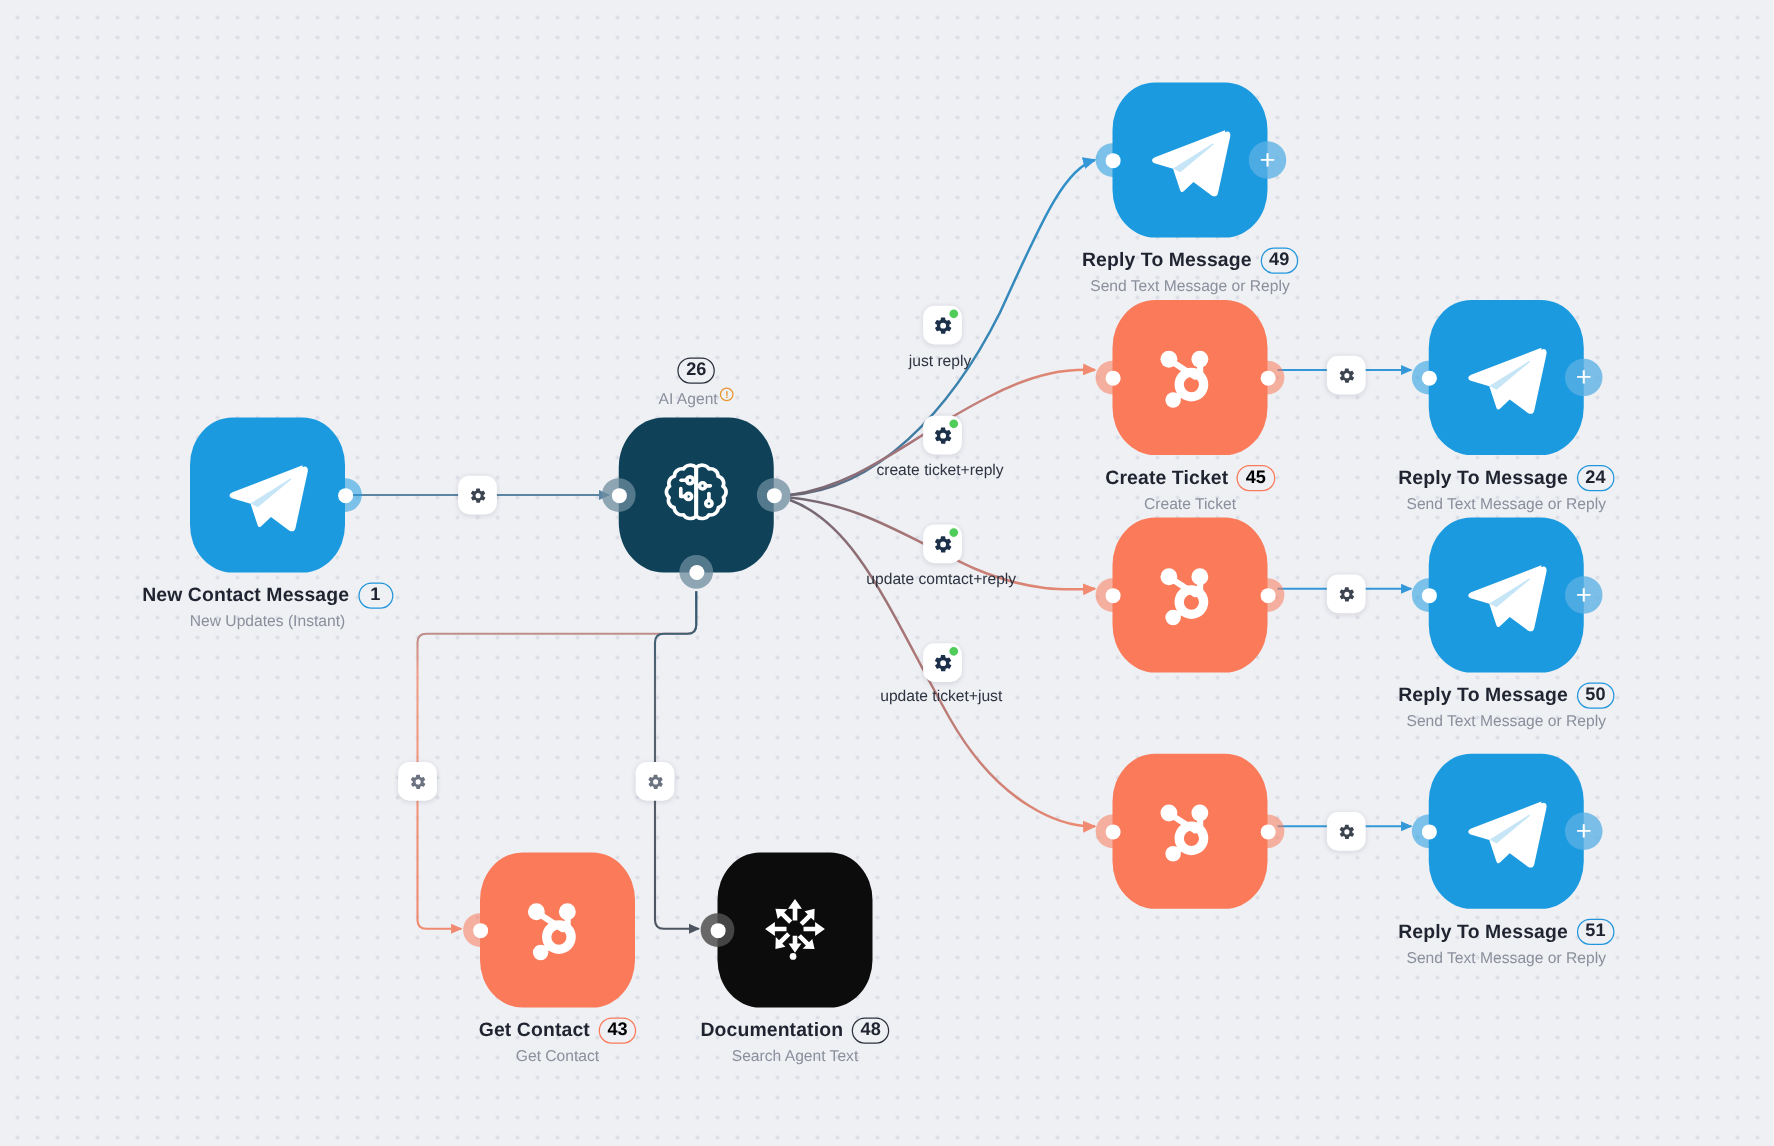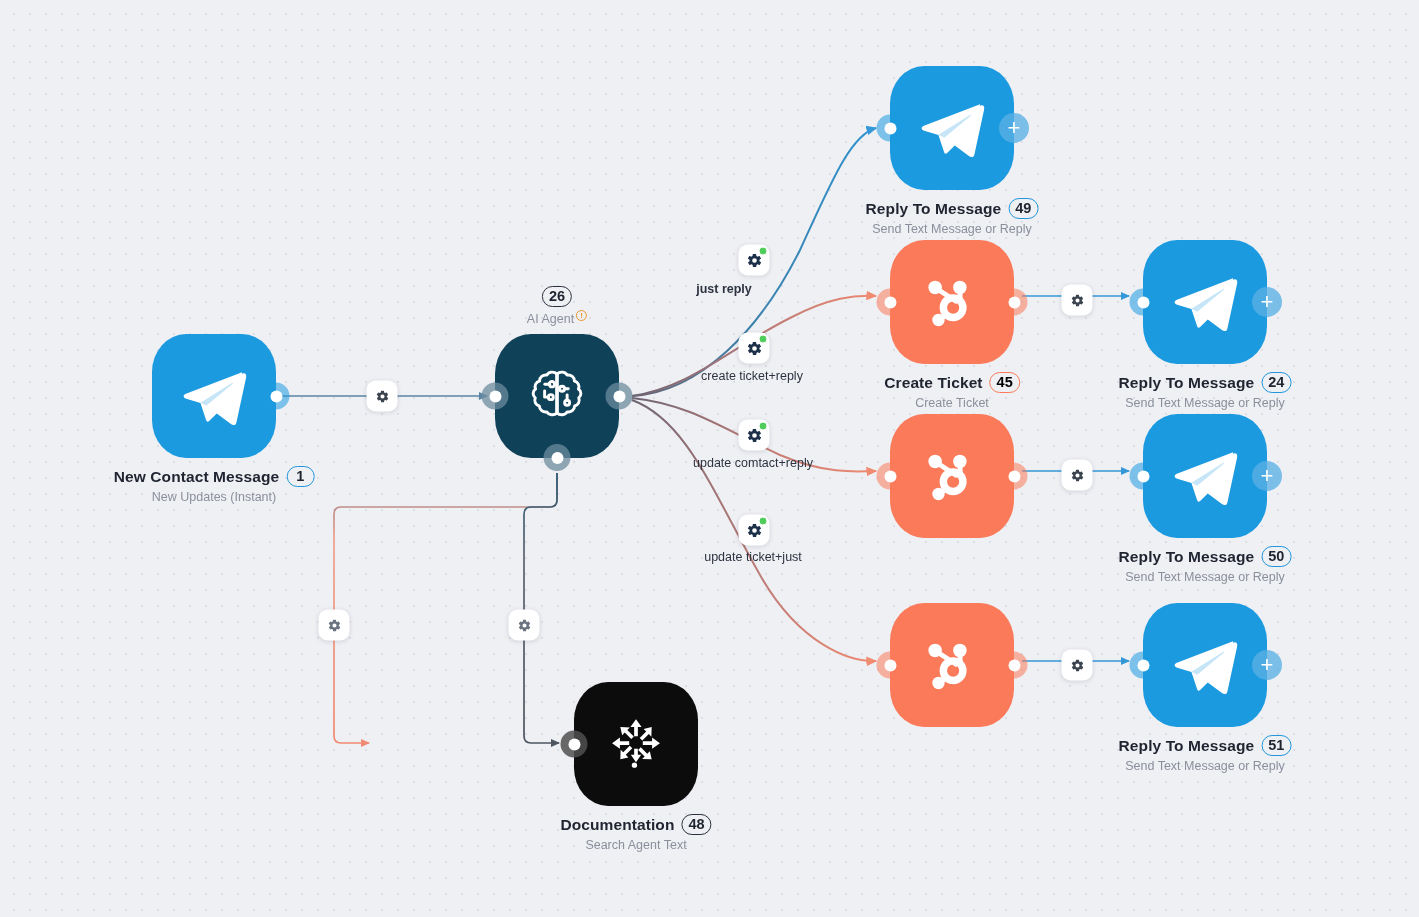--- a/index.html
+++ b/index.html
@@ -236,21 +236,21 @@
         </div>
     </div>
   </div>
 
   <div class="gear-chip" style="left:754px; top:260px;">
     <div class="dot"></div>
     <svg class="icon" width="16" height="16" viewBox="0 0 24 24">
       <path fill="#1c3049" d="M19.4 13a7.6 7.6 0 0 0 0-2l2.1-1.6a.5.5 0 0 0 .1-.6l-2-3.4a.5.5 0 0 0-.6-.2l-2.5 1a7.3 7.3 0 0 0-1.7-1l-.4-2.6a.5.5 0 0 0-.5-.4h-4a.5.5 0 0 0-.5.4l-.4 2.6a7.3 7.3 0 0 0-1.7 1l-2.5-1a.5.5 0 0 0-.6.2l-2 3.4a.5.5 0 0 0 .1.6L4.6 11a7.6 7.6 0 0 0 0 2l-2.1 1.6a.5.5 0 0 0-.1.6l2 3.4a.5.5 0 0 0 .6.2l2.5-1a7.3 7.3 0 0 0 1.7 1l.4 2.6a.5.5 0 0 0 .5.4h4a.5.5 0 0 0 .5-.4l.4-2.6a7.3 7.3 0 0 0 1.7-1l2.5 1a.5.5 0 0 0 .6-.2l2-3.4a.5.5 0 0 0-.1-.6zM12 15.5A3.5 3.5 0 1 1 15.5 12 3.5 3.5 0 0 1 12 15.5z"></path>
     </svg>
   </div>
-  <div class="branch-label" style="left:724px; top:282px;font-weight:bold;">just reply</div>
+  <div class="branch-label" style="left:752px; top:282px;">just reply</div>
 
   <div class="gear-chip" style="left:754px; top:348px;">
     <div class="dot"></div>
     <svg class="icon" width="16" height="16" viewBox="0 0 24 24">
       <path fill="#1c3049" d="M19.4 13a7.6 7.6 0 0 0 0-2l2.1-1.6a.5.5 0 0 0 .1-.6l-2-3.4a.5.5 0 0 0-.6-.2l-2.5 1a7.3 7.3 0 0 0-1.7-1l-.4-2.6a.5.5 0 0 0-.5-.4h-4a.5.5 0 0 0-.5.4l-.4 2.6a7.3 7.3 0 0 0-1.7 1l-2.5-1a.5.5 0 0 0-.6.2l-2 3.4a.5.5 0 0 0 .1.6L4.6 11a7.6 7.6 0 0 0 0 2l-2.1 1.6a.5.5 0 0 0-.1.6l2 3.4a.5.5 0 0 0 .6.2l2.5-1a7.3 7.3 0 0 0 1.7 1l.4 2.6a.5.5 0 0 0 .5.4h4a.5.5 0 0 0 .5-.4l.4-2.6a7.3 7.3 0 0 0 1.7-1l2.5 1a.5.5 0 0 0 .6-.2l2-3.4a.5.5 0 0 0-.1-.6zM12 15.5A3.5 3.5 0 1 1 15.5 12 3.5 3.5 0 0 1 12 15.5z"></path>
     </svg>
   </div>
   <div class="branch-label" style="left:752px; top:369px;">create ticket+reply</div>
 
   <div class="gear-chip" style="left:754px; top:435px;">
@@ -430,20 +430,42 @@
       <path fill="#6b7280" d="M19.4 13a7.6 7.6 0 0 0 0-2l2.1-1.6a.5.5 0 0 0 .1-.6l-2-3.4a.5.5 0 0 0-.6-.2l-2.5 1a7.3 7.3 0 0 0-1.7-1l-.4-2.6a.5.5 0 0 0-.5-.4h-4a.5.5 0 0 0-.5.4l-.4 2.6a7.3 7.3 0 0 0-1.7 1l-2.5-1a.5.5 0 0 0-.6.2l-2 3.4a.5.5 0 0 0 .1.6L4.6 11a7.6 7.6 0 0 0 0 2l-2.1 1.6a.5.5 0 0 0-.1.6l2 3.4a.5.5 0 0 0 .6.2l2.5-1a7.3 7.3 0 0 0 1.7 1l.4 2.6a.5.5 0 0 0 .5.4h4a.5.5 0 0 0 .5-.4l.4-2.6a7.3 7.3 0 0 0 1.7-1l2.5 1a.5.5 0 0 0 .6-.2l2-3.4a.5.5 0 0 0-.1-.6zM12 15.5A3.5 3.5 0 1 1 15.5 12 3.5 3.5 0 0 1 12 15.5z"></path>
     </svg>
   </div>
 
   <div class="gear-chip" style="left:524px; top:625px;">
     <svg class="icon" width="14" height="14" viewBox="0 0 24 24">
       <path fill="#6b7280" d="M19.4 13a7.6 7.6 0 0 0 0-2l2.1-1.6a.5.5 0 0 0 .1-.6l-2-3.4a.5.5 0 0 0-.6-.2l-2.5 1a7.3 7.3 0 0 0-1.7-1l-.4-2.6a.5.5 0 0 0-.5-.4h-4a.5.5 0 0 0-.5.4l-.4 2.6a7.3 7.3 0 0 0-1.7 1l-2.5-1a.5.5 0 0 0-.6.2l-2 3.4a.5.5 0 0 0 .1.6L4.6 11a7.6 7.6 0 0 0 0 2l-2.1 1.6a.5.5 0 0 0-.1.6l2 3.4a.5.5 0 0 0 .6.2l2.5-1a7.3 7.3 0 0 0 1.7 1l.4 2.6a.5.5 0 0 0 .5.4h4a.5.5 0 0 0 .5-.4l.4-2.6a7.3 7.3 0 0 0 1.7-1l2.5 1a.5.5 0 0 0 .6-.2l2-3.4a.5.5 0 0 0-.1-.6zM12 15.5A3.5 3.5 0 1 1 15.5 12 3.5 3.5 0 0 1 12 15.5z"></path>
     </svg>
   </div>
 
+  <div class="node" style="left:384px; top:682px;">
+    <div class="node-box hubspot">
+      <svg class="icon" width="72" height="72" viewBox="0 0 64 64">
+        <g fill="#fff">
+          <circle cx="17" cy="19" r="6"></circle>
+          <circle cx="39" cy="19" r="6"></circle>
+          <circle cx="20" cy="48" r="5.5"></circle>
+          <rect x="15.5" y="17" width="26" height="4.4" rx="2.2" transform="rotate(33 17 19)"></rect>
+          <rect x="37" y="19" width="4.4" height="12" rx="2.2"></rect>
+          <rect x="21" y="41" width="4.4" height="10" rx="2.2" transform="rotate(41 23 46)"></rect>
+          <path d="M33 25a12 12 0 1 0 0 24 12 12 0 0 0 0-24zm0 6.6A5.4 5.4 0 1 1 27.6 37 5.4 5.4 0 0 1 33 31.6z"></path>
+        </g>
+      </svg>
+      <div class="port in hubspot" style="left:0;">
+          <div class="core"></div>
+        </div>
+    </div>
+    <div class="node-label">
+      <span class="node-title">Get Contact</span><span class="badge orange">43</span>
+      <span class="node-sub">Get Contact</span>
+    </div>
+  </div>
 
   <div class="node" style="left:574px; top:682px;">
     <div class="node-box docs">
       <svg class="icon" width="66" height="66" viewBox="0 0 64 64">
         <g fill="#fff">
 
           <path d="M32 8l5.4 7.6h-3.6v9h-3.6v-9h-3.6z"></path>
 
           <path d="M16.8 15.6l9.3.3-2.5 2.5 6.3 6.3-2.5 2.5-6.3-6.3-2.5 2.5z"></path>
 

